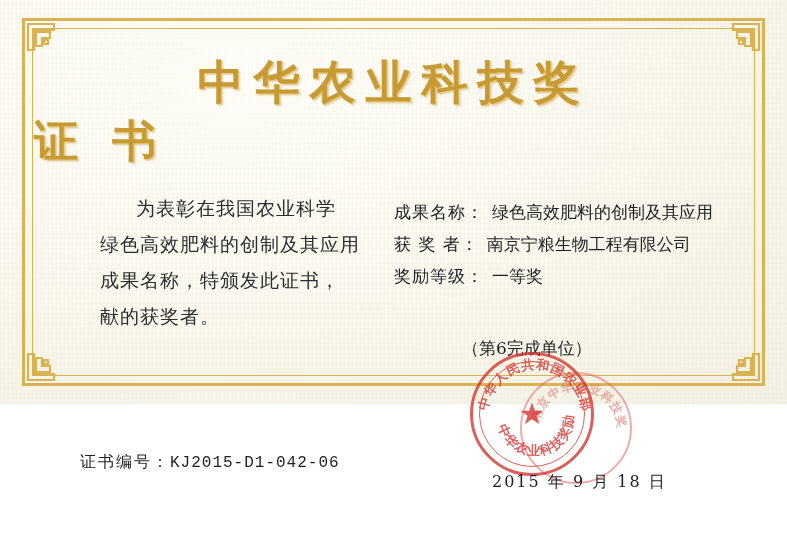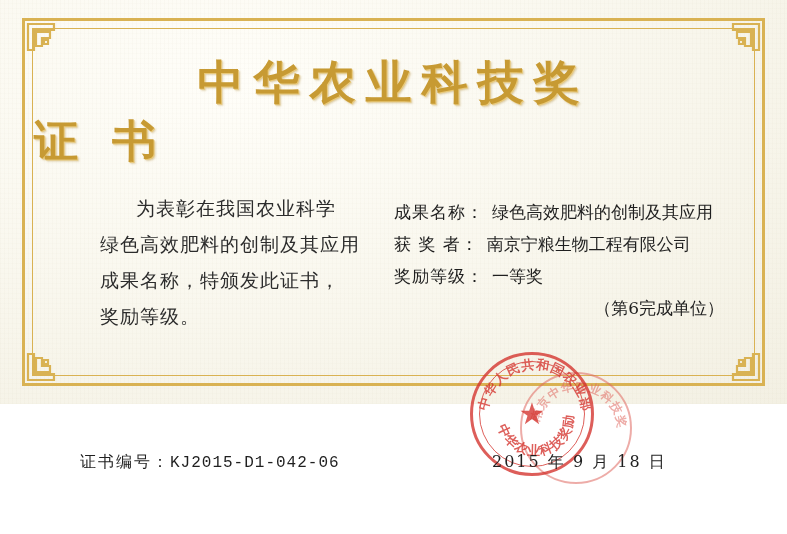--- a/index.html
+++ b/index.html
@@ -120,22 +120,23 @@
     align-items: flex-start;
     white-space: nowrap;
   }
   .info-label {
     letter-spacing: 1px;
   }
   .info-value {
     margin-left: 8px;
   }
   .info-subrow {
-    text-align: right;
+    text-align: left;
     padding-left: 68px;
+    margin-top: 40px;
   }
 
   
   .seal {
     position: absolute;
     left: 470px;
     top: 352px;
     width: 124px;
     height: 124px;
     border-radius: 50%;
@@ -194,21 +195,21 @@
     top: 452px;
     font-family: Liberation Mono, monospace;
     font-size: 16px;
     color: #1f1f1f;
     letter-spacing: 1px;
   }
   .cert-number .label { letter-spacing: 2px; }
   .cert-date {
     position: absolute;
     left: 492px;
-    top: 452px;
+    top: 472px;
     font-family: "DejaVu Serif", serif;
     font-size: 16px;
     color: #1f1f1f;
     letter-spacing: 2px;
   }
 </style>
 </head>
 <body>
 
 <div class="certificate">
@@ -254,21 +255,21 @@
     </svg>
   </div>
 
   <div class="title-main">中华农业科技奖</div>
   <div class="title-sub">证书</div>
 
   <div class="body-left">
     <div class="line-indent">为表彰在我国农业科学</div>
     <div>绿色高效肥料的创制及其应用</div>
     <div>成果名称，特颁发此证书，</div>
-    <div>奖励等级。</div>
+    <div>献的获奖者。</div>
   </div>
 
   <div class="info-block">
     <div class="info-row">
       <span class="info-label">成果名称：</span>
       <span class="info-value">绿色高效肥料的创制及其应用</span>
     </div>
     <div class="info-row">
       <span class="info-label">获 奖 者：</span>
       <span class="info-value">南京宁粮生物工程有限公司</span>

